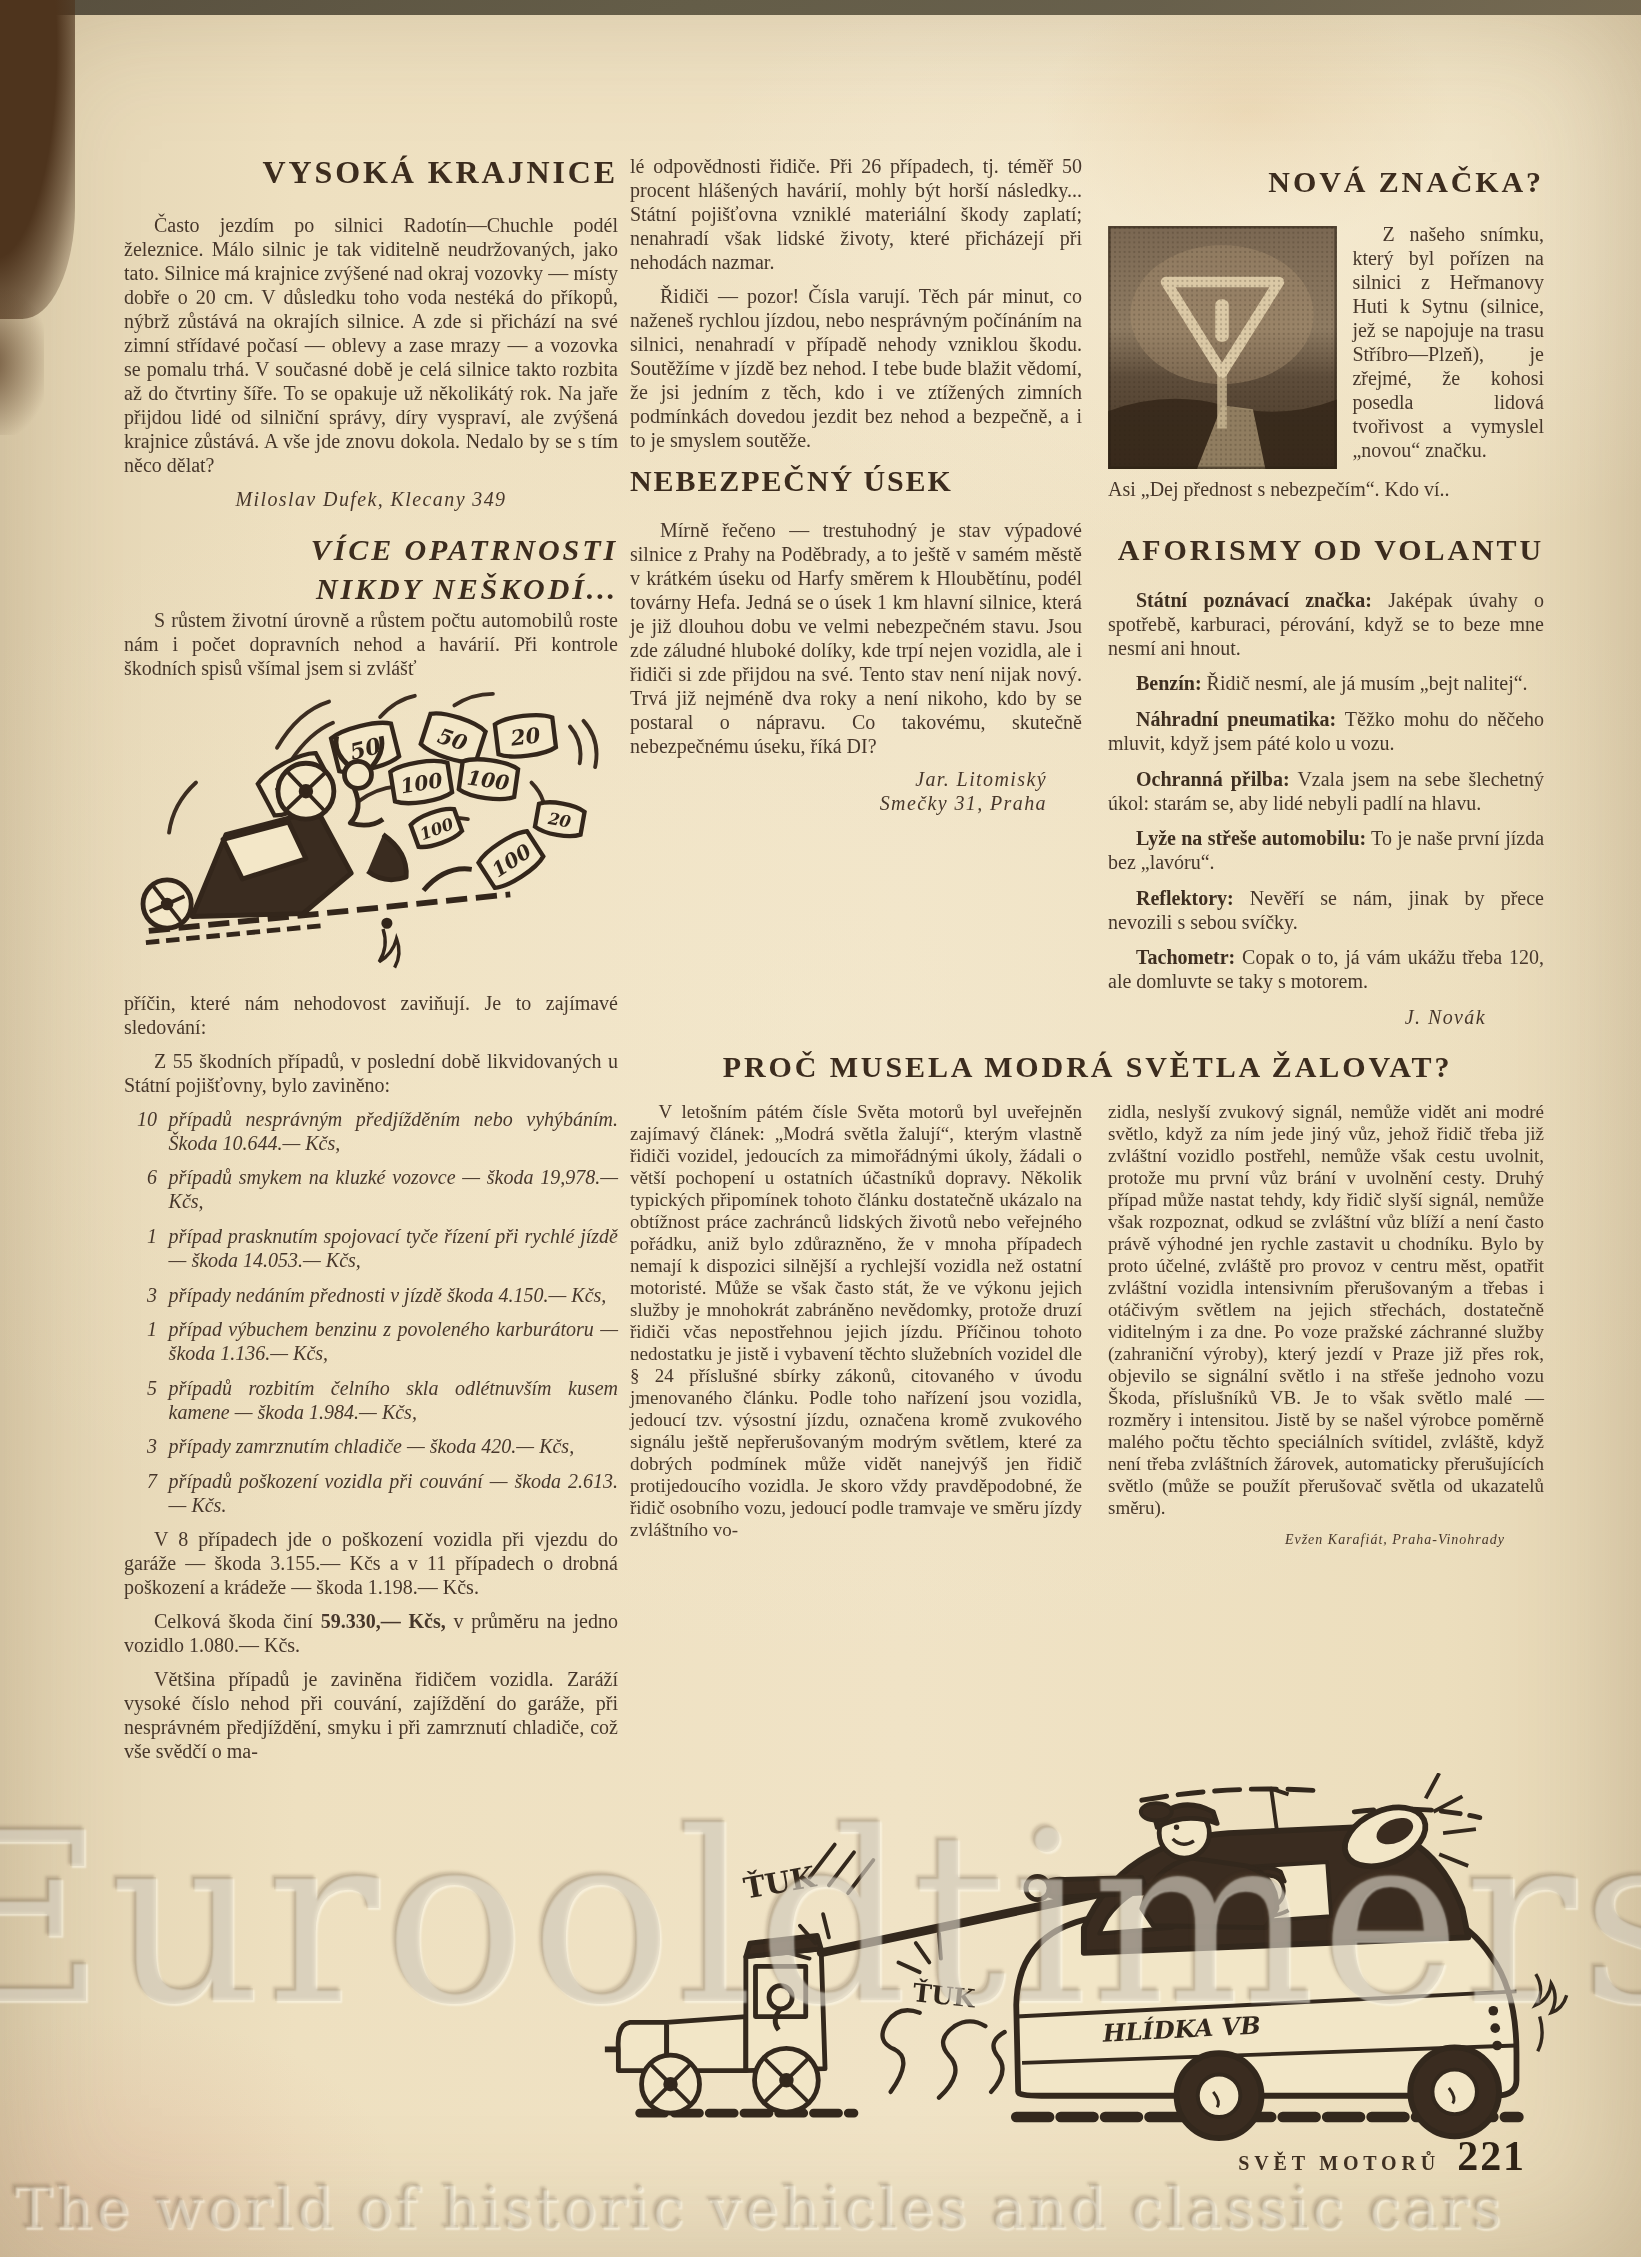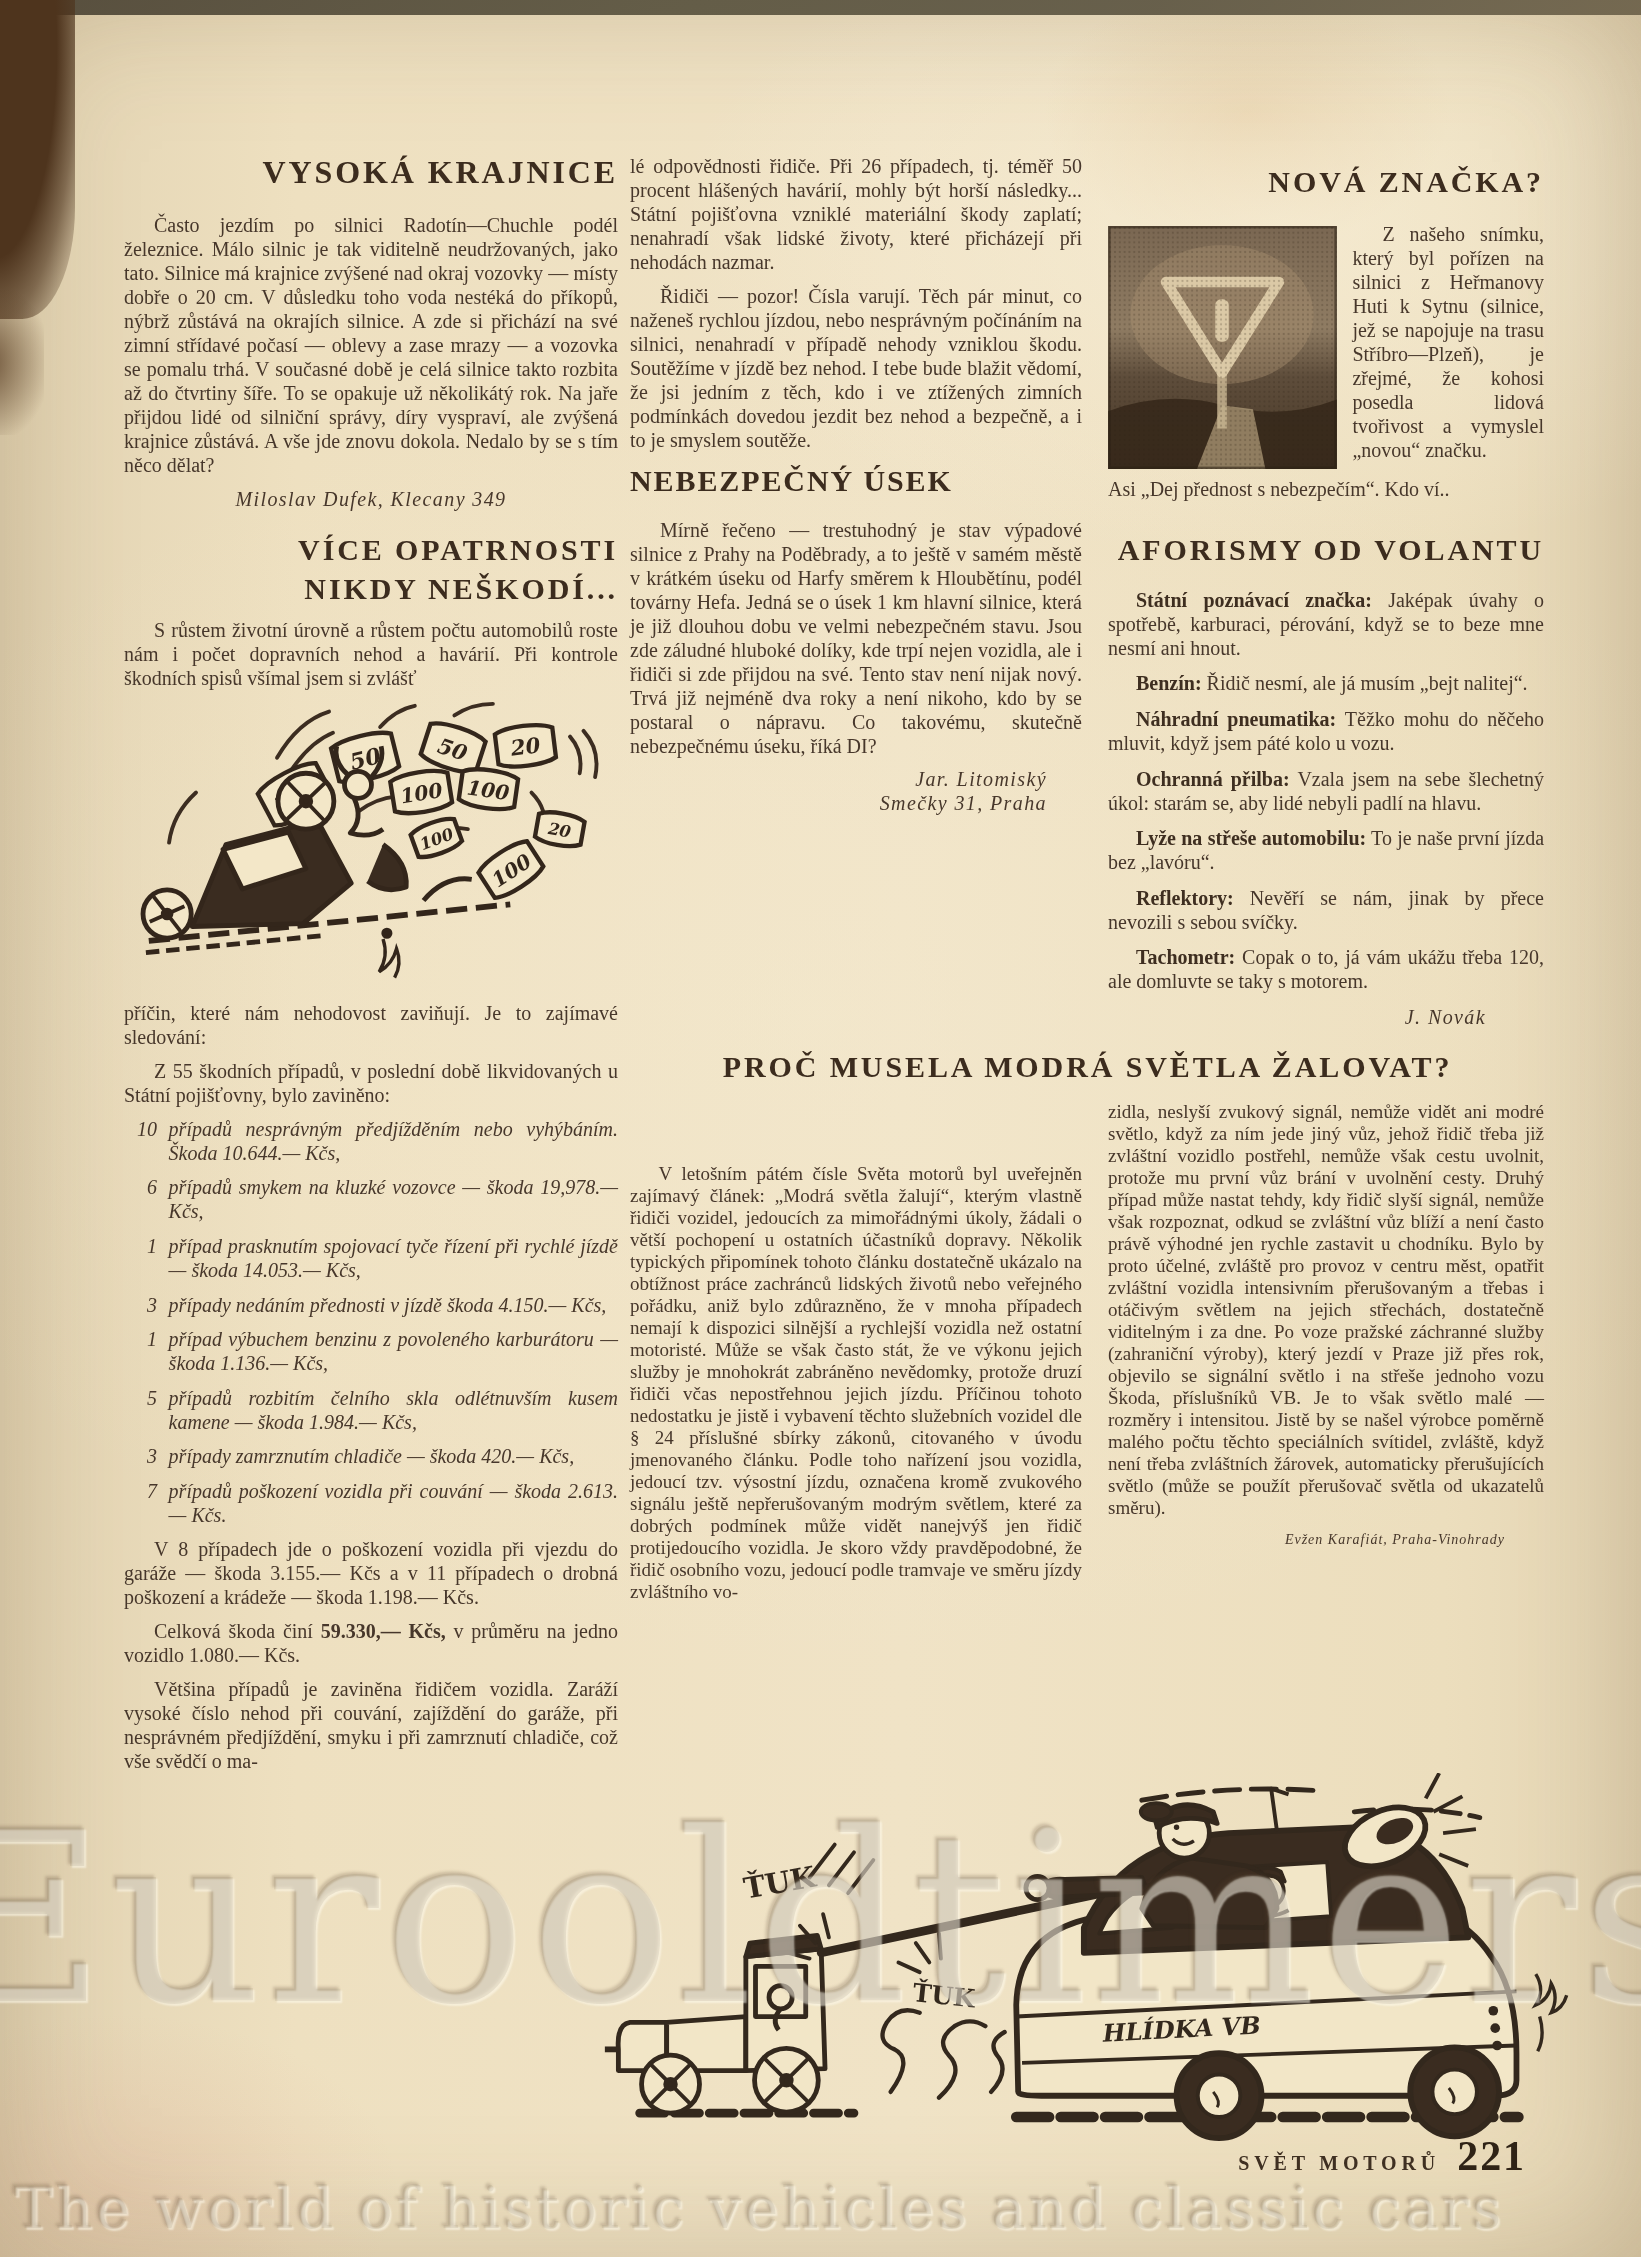--- a/index.html
+++ b/index.html
@@ -56,21 +56,21 @@
   #road-sign-photo { float:left; width:229px; height:243px; margin:3.9px 15.4px 7.7px 0; }
   .clear { clear:both; }
 
   .af { margin:0 0 11.6px 0; text-indent:1.4em; }
   .af b { color:#3e2e20; }
 
   
   #modra-title { left:628px; top:1050px; width:919px; position:absolute;
     font-weight:bold; font-size:30px; letter-spacing:2.9px; color:#3c2c1e; text-align:center; }
   .modra-col { position:absolute; font-size:19px; line-height:22px; text-align:justify; color:#47372b; }
-  #modra-colA { left:630px; top:1163px; width:452px; }
+  #modra-colA { left:630px; top:1101px; width:452px; }
   #modra-colB { left:1108px; top:1101px; width:436px; }
   #modra-sig { font-style:italic; font-size:14px; letter-spacing:1px; text-align:right;
     margin:8px 39px 0 58px; line-height:25px; }
 
   
   #money-cartoon { width:473px; height:294px; margin:3.9px 0 7.7px 9.7px; display:block; }
   #bottom-cartoon { position:absolute; left:601px; top:1773px; width:985px; height:377px; }
 
   
   #footer { position:absolute; left:1043px; top:2132px; width:483px;
@@ -94,21 +94,21 @@
 
   <div id="scan-top"></div>
   <div id="corner-blob"></div>
   <div id="corner-blob2"></div>
 
   <div id="col1" class="col">
     <div class="headline">VYSOKÁ KRAJNICE</div>
     <p class="body indent">Často jezdím po silnici Radotín—Chuchle podél železnice. Málo silnic je tak viditelně neudržovaných, jako tato. Silnice má krajnice zvýšené nad okraj vozovky — místy dobře o 20 cm. V důsledku toho voda nestéká do příkopů, nýbrž zůstává na okrajích silnice. A zde si přichází na své zimní střídavé počasí — oblevy a zase mrazy — a vozovka se pomalu trhá. V současné době je celá silnice takto rozbita až do čtvrtiny šíře. To se opakuje už několikátý rok. Na jaře přijdou lidé od silniční správy, díry vyspraví, ale zvýšená krajnice zůstává. A vše jde znovu dokola. Nedalo by se s tím něco dělat?</p>
     <div class="sig center">Miloslav Dufek, Klecany 349</div>
 
-    <div class="headline small" style="margin-bottom:10px;">
+    <div class="headline small" style="margin-bottom:0;font-style:italic;">
       <span>VÍCE OPATRNOSTI</span><br>
       <span>NIKDY NEŠKODÍ...</span>
     </div>
     <p class="body indent">S růstem životní úrovně a růstem počtu automobilů roste nám i počet dopravních nehod a havárií. Při kontrole škodních spisů všímal jsem si zvlášť</p>
 
     <svg id="money-cartoon" viewBox="0 0 490 305" style="font-size:20.5px">
       <g stroke="#3c2d21" fill="none" stroke-width="4" stroke-linecap="round">
         <path d="M148,60 q22,-38 54,-48"></path>
         <path d="M162,74 q20,-30 44,-40"></path>
         <path d="M255,28 q16,-18 36,-22"></path>

